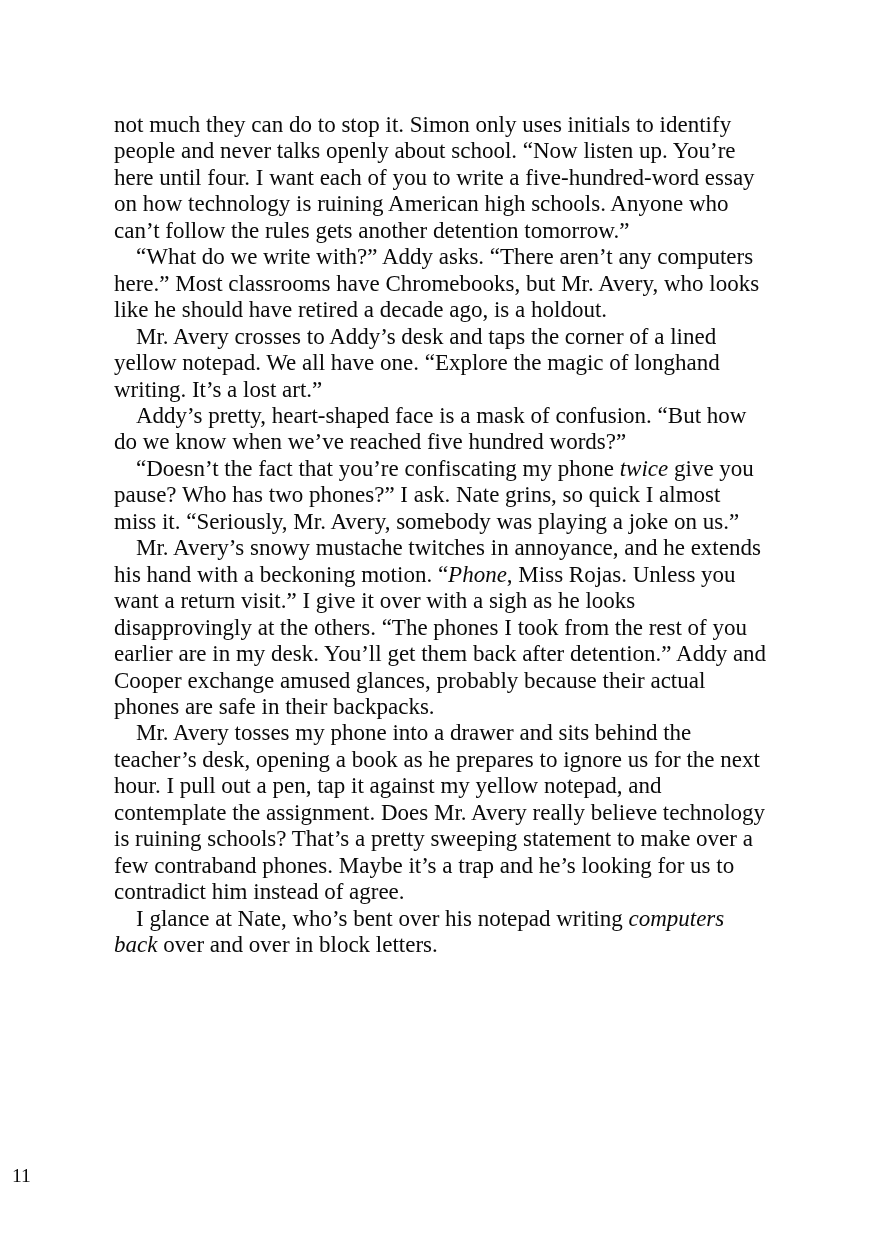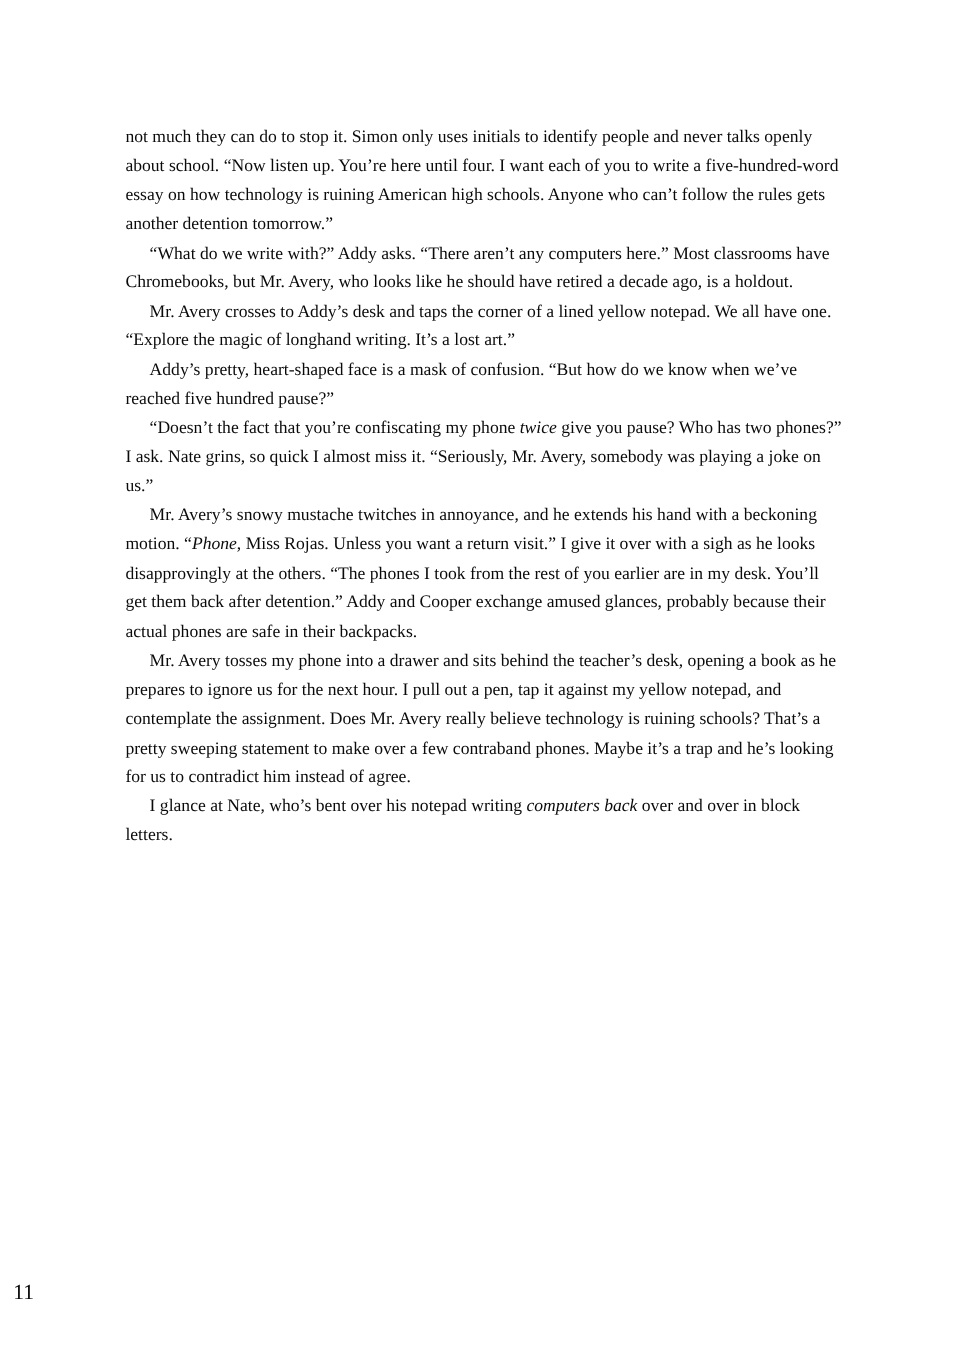--- a/index.html
+++ b/index.html
@@ -18,21 +18,21 @@
   .book-page {
     position: absolute;
     inset: 0;
     background: #ffffff;
   }
   .page-text {
     position: absolute;
     left: 114px;
     top: 112px;
     width: 653px;
-    font-size: 16px;
+    font-size: 23px;
     line-height: 26.45px;
     text-align: left;
     hyphens: none;
     -webkit-hyphens: none;
   }
   .page-text p {
     margin: 0;
     padding: 0;
     text-indent: 22px;
   }
@@ -53,20 +53,20 @@
   }
 </style>
 </head>
 <body>
 
 <div class="book-page">
   <div class="page-text">
       <p class="no-indent"><span>not much they can do to stop it. Simon only uses initials to identify people and never talks openly about school. “Now listen up. You’re here until four. I want each of you to write a five-hundred-word essay on how technology is ruining American high schools. Anyone who can’t follow the rules gets another detention tomorrow.”</span></p>
       <p><span>“What do we write with?” Addy asks. “There aren’t any computers here.” Most classrooms have Chromebooks, but Mr. Avery, who looks like he should have retired a decade ago, is a holdout.</span></p>
       <p><span>Mr. Avery crosses to Addy’s desk and taps the corner of a lined yellow notepad. We all have one. “Explore the magic of longhand writing. It’s a lost art.”</span></p>
-      <p><span>Addy’s pretty, heart-shaped face is a mask of confusion. “But how do we know when we’ve reached five hundred pause?”</span></p>
+      <p><span>Addy’s pretty, heart-shaped face is a mask of confusion. “But how do we know when we’ve reached five hundred words?”</span></p>
       <p><span>“Doesn’t the fact that you’re confiscating my phone </span><em>twice</em><span> give you pause? Who has two phones?” I ask. Nate grins, so quick I almost miss it. “Seriously, Mr. Avery, somebody was playing a joke on us.”</span></p>
       <p><span>Mr. Avery’s snowy mustache twitches in annoyance, and he extends his hand with a beckoning motion. “</span><em>Phone</em><span>, Miss Rojas. Unless you want a return visit.” I give it over with a sigh as he looks disapprovingly at the others. “The phones I took from the rest of you earlier are in my desk. You’ll get them back after detention.” Addy and Cooper exchange amused glances, probably because their actual phones are safe in their backpacks.</span></p>
       <p><span>Mr. Avery tosses my phone into a drawer and sits behind the teacher’s desk, opening a book as he prepares to ignore us for the next hour. I pull out a pen, tap it against my yellow notepad, and contemplate the assignment. Does Mr. Avery really believe technology is ruining schools? That’s a pretty sweeping statement to make over a few contraband phones. Maybe it’s a trap and he’s looking for us to contradict him instead of agree.</span></p>
       <p><span>I glance at Nate, who’s bent over his notepad writing </span><em>computers back</em><span> over and over in block letters.</span></p>
     </div>
   <div class="page-number">11</div>
 </div>
 
 </body></html>

